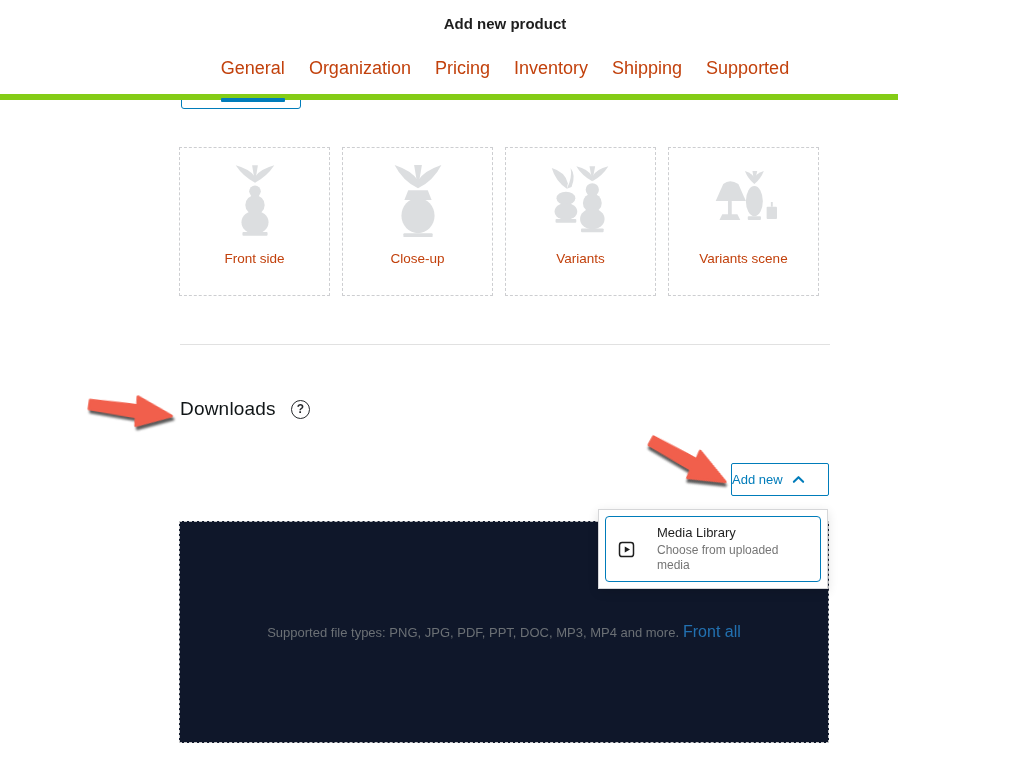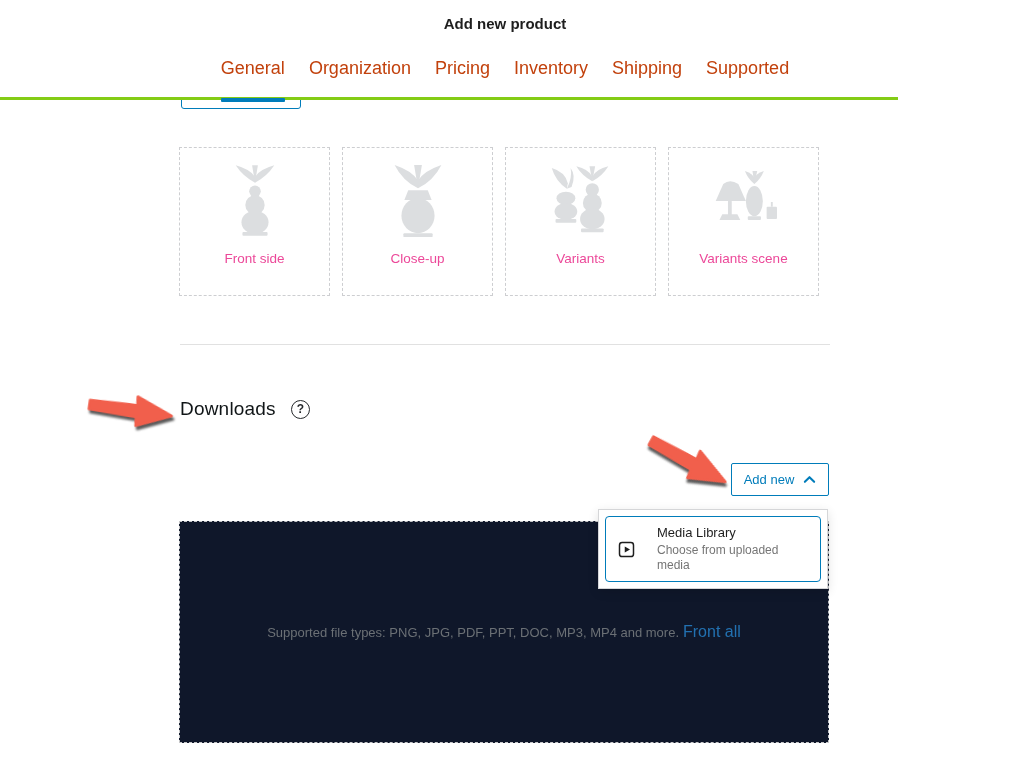--- a/index.html
+++ b/index.html
@@ -2,56 +2,56 @@
 <html><head>
 <meta charset="utf-8">
 <style>
   * { margin:0; padding:0; box-sizing:border-box; }
   html,body { background:#fff; }
   body { font-family:"Liberation Sans", sans-serif; }
   .screen { position:relative; width:1024px; height:761px; background:#fff; overflow:hidden; }
 
   
   .header { position:absolute; left:0; top:0; width:898px; height:100px; background:#fff;
-            border-bottom:3px solid #84cc16; z-index:2; }
+            border-bottom:6px solid #84cc16; z-index:2; }
   .page-title { position:absolute; left:180px; top:15px; width:650px; text-align:center;
                 font-size:15px; font-weight:700; color:#1e1e1e; }
   .tabs { position:absolute; left:180px; top:0; width:650px; height:100px;
           display:flex; justify-content:center; align-items:flex-end; gap:24px; }
   .tab { position:relative; font-size:18px; color:#c2410c; padding-bottom:21px; cursor:pointer; }
   .tab .indicator { display:none; }
   .tab.active .indicator { display:block; position:absolute; left:0; right:0; bottom:-2px;
                            height:4px; background:#007cba; border-radius:1px; }
 
   
   .button-remnant { position:absolute; left:181px; top:92px; width:120px; height:17px;
                     border:1.5px solid #007cba; border-radius:3px; z-index:1; background:#fff; }
 
   
   .cards { position:absolute; left:179px; top:147px; display:flex; gap:12px; }
   .card { position:relative; width:151px; height:149px; border:1px dashed #cdced1; background:#fff; cursor:pointer; }
   .card .icon-wrap { position:absolute; left:0; top:14px; width:100%; height:80px;
                      display:flex; align-items:center; justify-content:center; }
   .card .card-label { position:absolute; left:0; top:103px; width:100%; text-align:center;
-                      font-size:13.5px; color:#ec4899; }
+                      font-size:13.5px; color:#c2410c; }
 
   
   .section-divider { position:absolute; left:180px; top:344px; width:650px; height:1px; background:#e1e1e1; }
 
   
   .downloads-head { position:absolute; left:180px; top:398px; display:flex; align-items:center; gap:15px; }
   .downloads-title { font-size:19px; font-weight:500; color:#101517; letter-spacing:.2px; }
   .help-badge { width:19px; height:19px; border:1.6px solid #26292c; border-radius:50%;
                 display:flex; align-items:center; justify-content:center;
                 font-size:12px; font-weight:700; color:#26292c; cursor:pointer; }
 
   
   .add-new-btn { position:absolute; left:731px; top:463px; width:98px; height:33px;
                  background:#fff; border:1px solid #007cba; border-radius:2px;
-                 display:flex; align-items:center; justify-content:center; gap:9px;
+                 display:flex; align-items:center; justify-content:flex-start; gap:9px;
                  color:#007cba; font-size:13px; cursor:pointer; }
 
   
   .dropdown { position:absolute; left:598px; top:509px; width:230px; background:#fff;
               border:1px solid #d5d6d8; box-shadow:0 3px 10px rgba(0,0,0,.12);
               padding:6px; z-index:5; }
   .menu-item { display:flex; align-items:center; gap:20px; padding:8px 10px; cursor:pointer; border-radius:4px; }
   .menu-item.focused { border:1.5px solid #007cba; }
   .menu-item .mi-text { display:flex; flex-direction:column; gap:2px; }
   .mi-title { font-size:13px; color:#1e1e1e; line-height:16px; }

